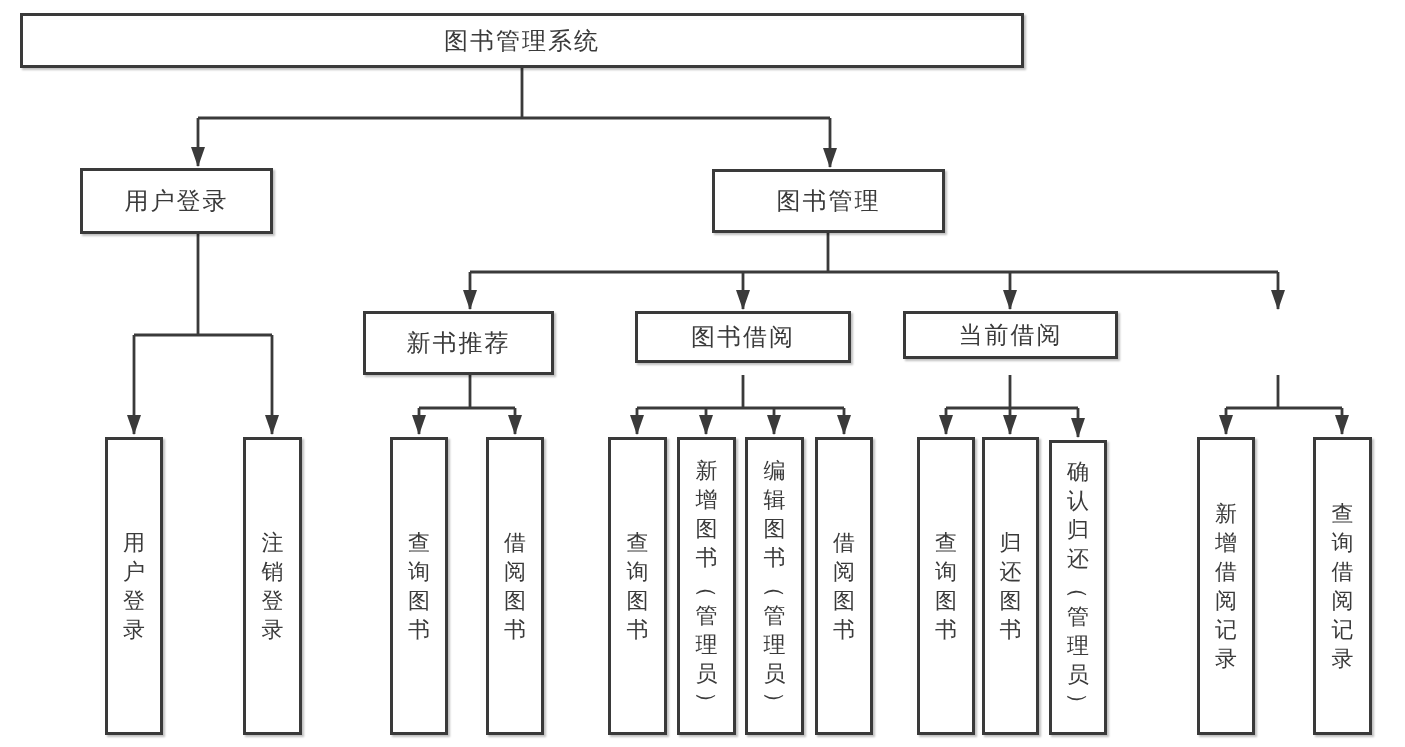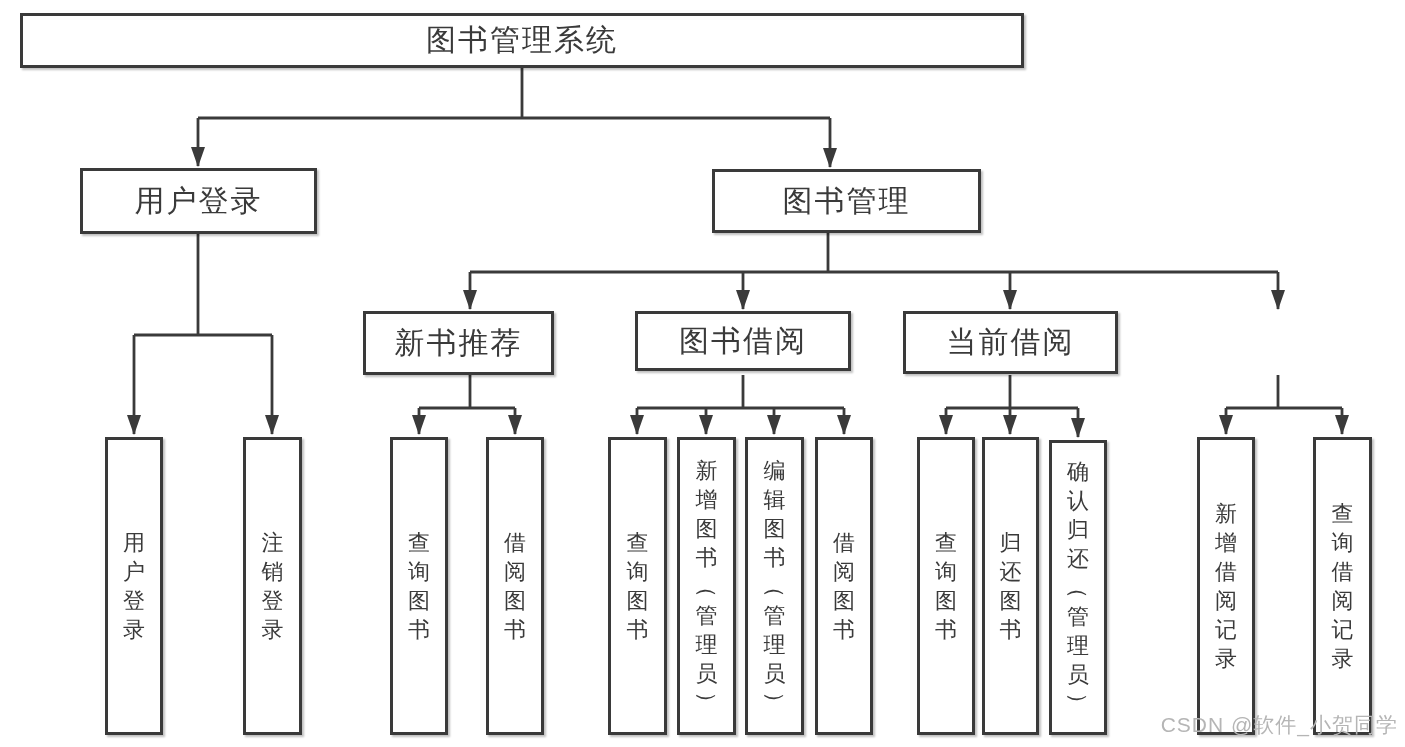--- a/index.html
+++ b/index.html
@@ -28,21 +28,21 @@
     position: absolute;
     box-sizing: border-box;
     background: #ffffff;
     border: 3px solid var(--line, #383838);
     box-shadow: 2px 2px 2px rgba(0,0,0,0.25);
     display: flex;
     align-items: center;
     justify-content: center;
   }
   .hlabel {
-    font-size: 30px;
+    font-size: 24px;
     letter-spacing: 2px;
     white-space: nowrap;
     color: var(--text, #3a3a3a);
   }
   .vbox { flex-direction: column; }
   .vlabel {
     display: flex;
     flex-direction: column;
     align-items: center;
     justify-content: center;
@@ -120,34 +120,34 @@
     <path d="M1278 375 V408"></path>
     <path d="M1226 408 H1342"></path>
     <path d="M1226 408 V434" marker-end="url(#arw)"></path>
     <path d="M1342 408 V434" marker-end="url(#arw)"></path>
   </svg>
 
   <div class="box" style="left:20px; top:13px; width:1004px; height:55px;">
     <span class="hlabel">图书管理系统</span>
   </div>
 
-  <div class="box" style="left:80px; top:168px; width:237px; height:66px;">
+  <div class="box" style="left:80px; top:168px; width:193px; height:66px;">
     <span class="hlabel">用户登录</span>
   </div>
-  <div class="box" style="left:712px; top:169px; width:269px; height:64px;">
+  <div class="box" style="left:712px; top:169px; width:233px; height:64px;">
     <span class="hlabel">图书管理</span>
   </div>
 
   <div class="box" style="left:363px; top:311px; width:191px; height:64px;">
     <span class="hlabel">新书推荐</span>
   </div>
-  <div class="box" style="left:635px; top:311px; width:216px; height:60px;">
+  <div class="box" style="left:635px; top:311px; width:216px; height:52px;">
     <span class="hlabel">图书借阅</span>
   </div>
-  <div class="box" style="left:903px; top:311px; width:215px; height:63px;">
+  <div class="box" style="left:903px; top:311px; width:215px; height:48px;">
     <span class="hlabel">当前借阅</span>
   </div>
 
   <div class="box vbox" style="left:105px; top:437px; width:58px; height:298px;">
     <span class="vlabel">
         <span>用</span>
         <span>户</span>
         <span>登</span>
         <span>录</span>
       </span>
@@ -265,15 +265,14 @@
     <span class="vlabel">
         <span>查</span>
         <span>询</span>
         <span>借</span>
         <span>阅</span>
         <span>记</span>
         <span>录</span>
       </span>
   </div>
 
-  <div class="watermark">CSDN @软件_小贺同学</div>
 
 </div>
 
 </body></html>

